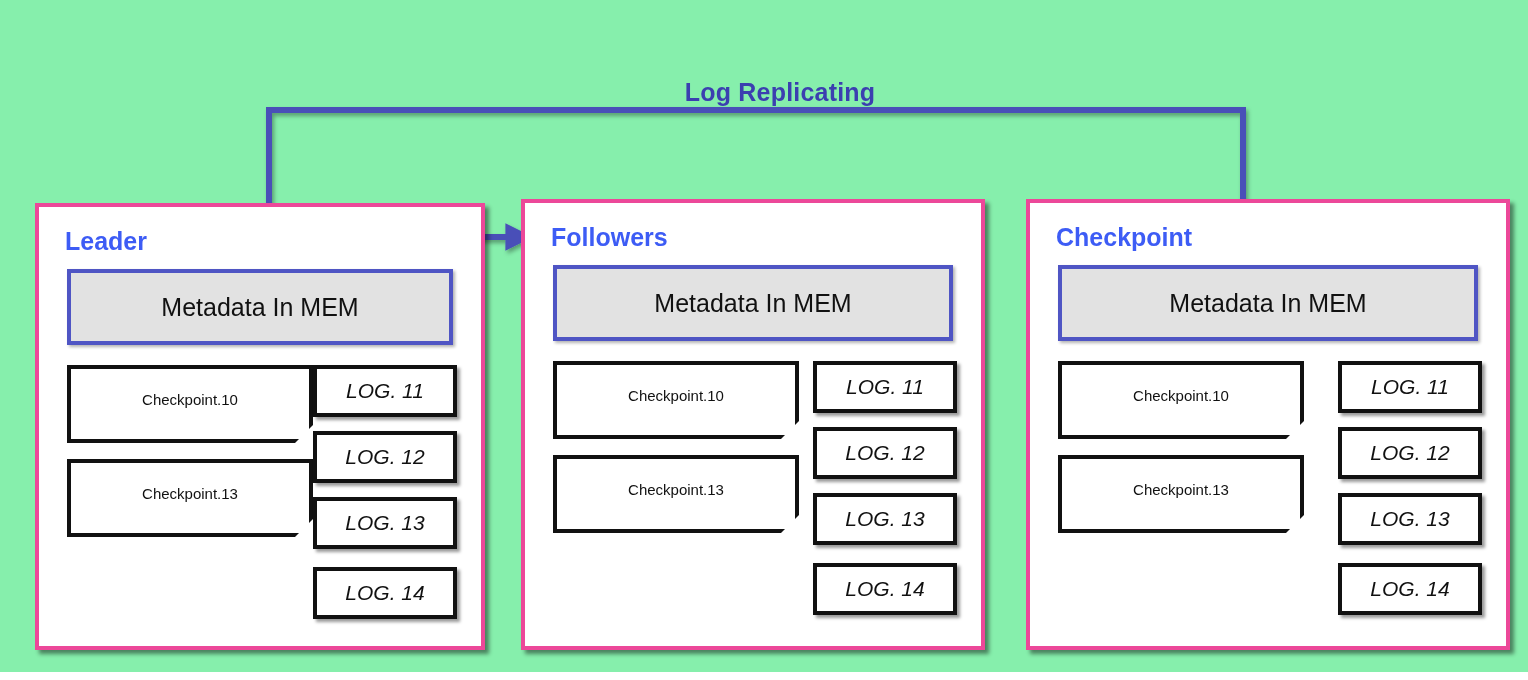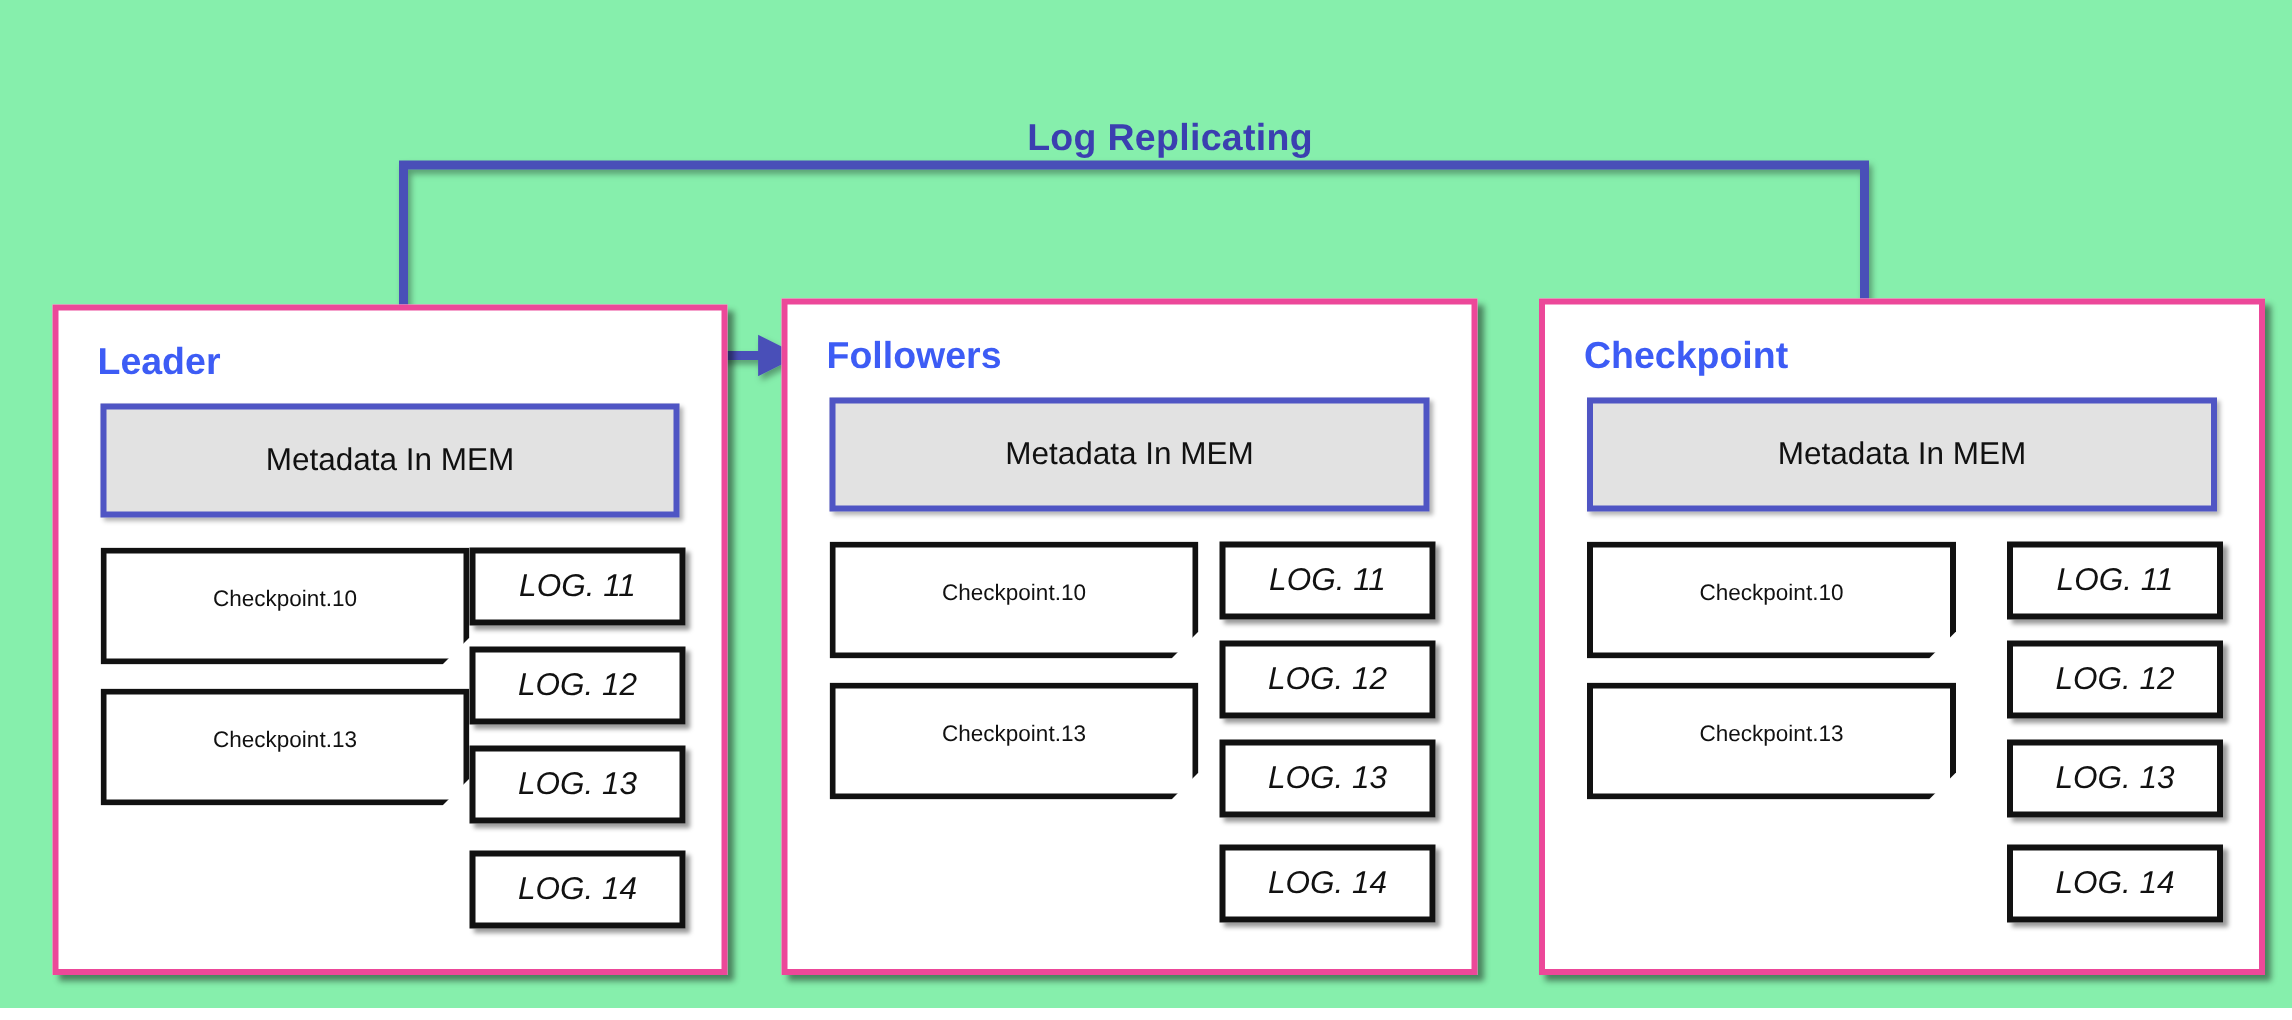--- a/index.html
+++ b/index.html
@@ -66,21 +66,21 @@
     left: 28px;
     right: 28px;
     top: 62px;
     height: 76px;
     background: #e2e2e2;
     border: 4px solid #4f55c4;
     box-sizing: border-box;
     display: flex;
     align-items: center;
     justify-content: center;
-    font-size: 21px;
+    font-size: 25px;
     color: #111111;
     box-shadow: 2px 2px 3px rgba(0,0,0,0.30);
   }
 
   
   .store-region {
     position: absolute;
     left: 28px;
     right: 24px;
     top: 158px;

